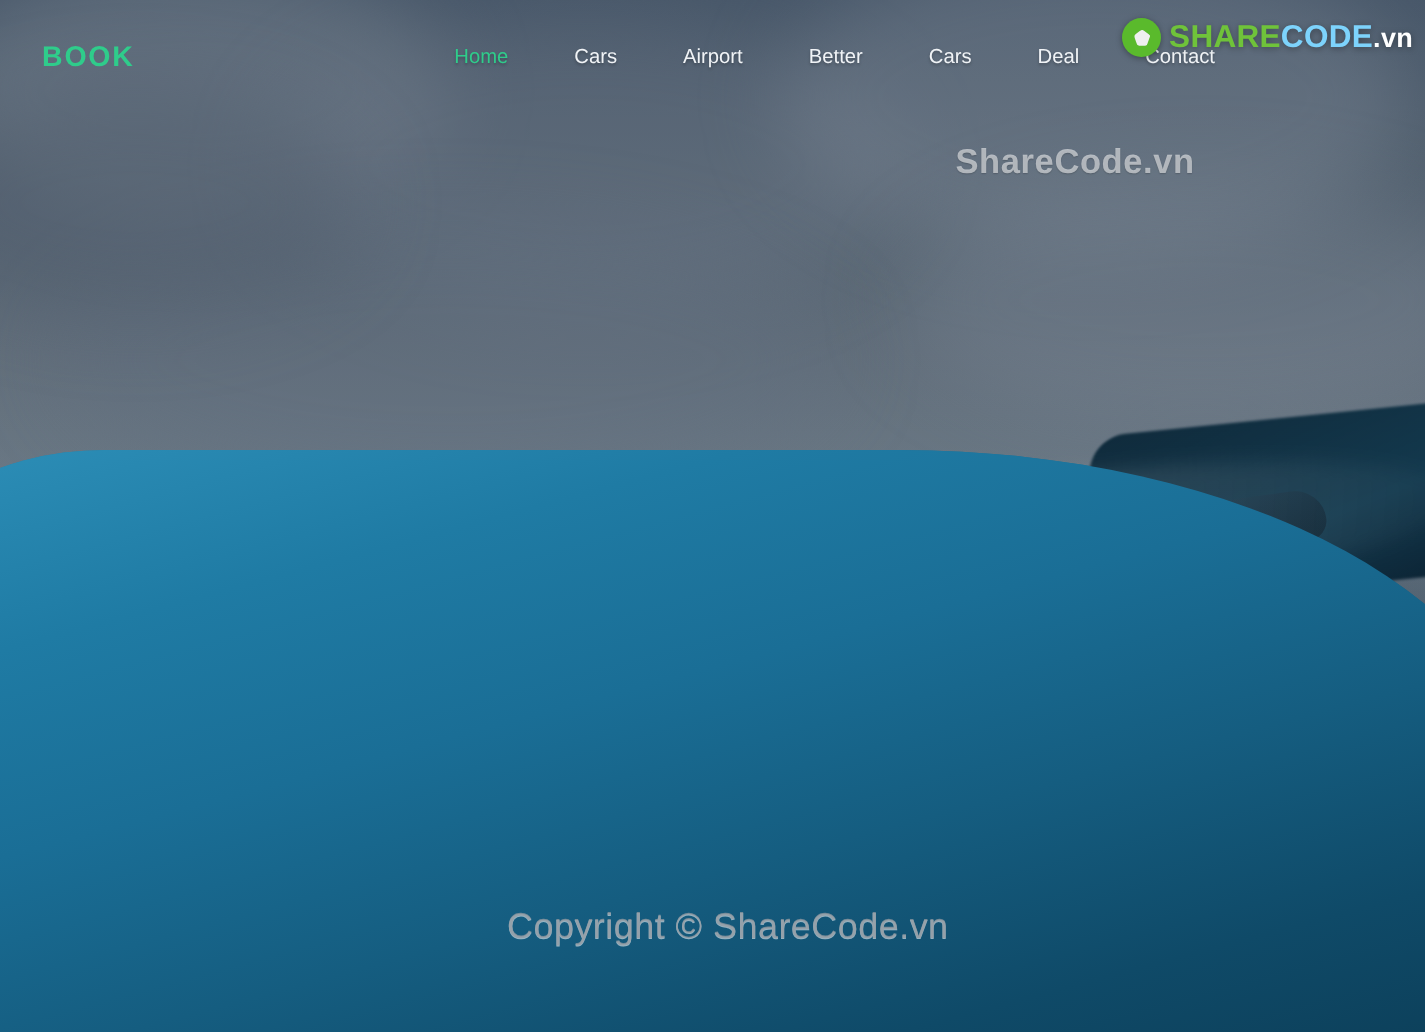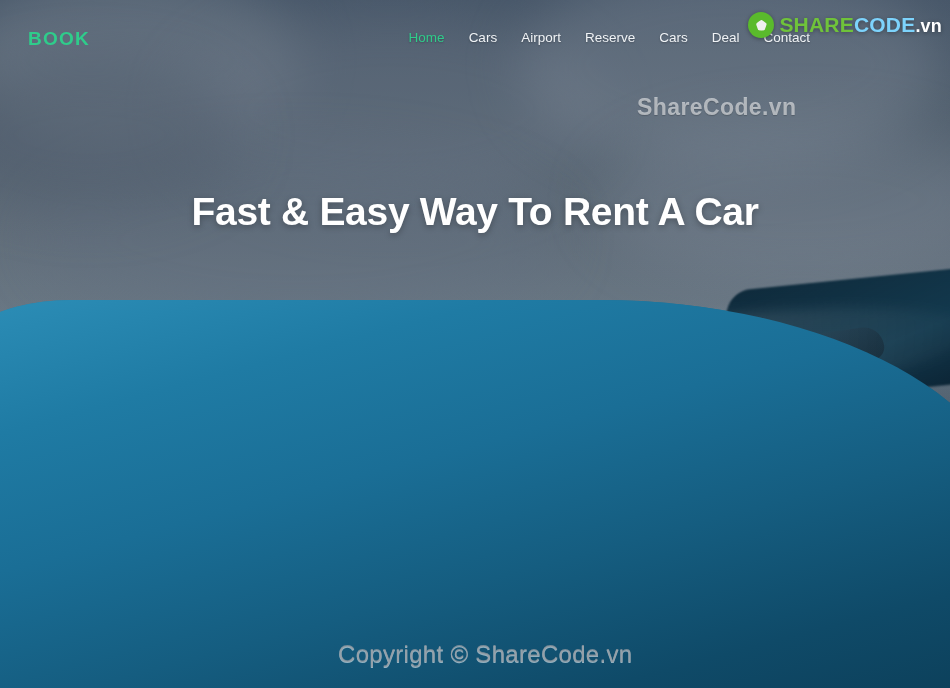--- a/index.html
+++ b/index.html
@@ -147,21 +147,21 @@
     z-index: 30;
   }
   .logo {
     font-size: 19px; font-weight: 700; letter-spacing: 1.2px;
     white-space: nowrap;
   }
   .logo .car  { color:#ffffff; }
   .logo .book { color:#2fcc8b; }
 
   .nav-links {
-    margin-left:auto; display:flex; align-items:center; gap:24px;
+    margin-left:auto; display:flex; align-items:center; gap:44px;
     padding-right: 30px; padding-top: 2px;
   }
   .nav-link {
     color:#f0f3f6; font-size:13.5px; text-decoration:none; white-space:nowrap;
     text-shadow: 0 1px 2px rgba(0,0,0,.25);
   }
   .nav-link.active { color:#2fcc8b; }
 
   
   .wm-logo {
@@ -187,21 +187,21 @@
 
   
   .wm-center {
     position:absolute; left:637px; top:94px; z-index:25;
     font-size:23px; font-weight:700; color: rgba(255,255,255,.55);
     letter-spacing:.4px;
     text-shadow: 0 1px 1px rgba(0,0,0,.18);
   }
   
   .wm-copy {
-    position:absolute; left:338px; top:640px; z-index:60;
+    position:absolute; left:338px; top:604px; z-index:60;
     font-size:24px; color: rgba(150,155,162,.75);
     letter-spacing:.3px;
     text-shadow: 0 1px 0 rgba(255,255,255,.55);
   }
 
   
   .hero-content {
     position:absolute; left:0; top:190px; width:950px;
     text-align:center; z-index:20;
   }
@@ -325,38 +325,37 @@
   <div class="hero-scrim"></div>
 
   <div class="nav">
     <div class="logo">
       <span class="car">CAR</span><span class="book">BOOK</span>
     </div>
     <div class="nav-links">
       <a class="nav-link active" href="#">Home</a>
       <a class="nav-link" href="#">Cars</a>
       <a class="nav-link" href="#">Airport</a>
-      <a class="nav-link" href="#">Reserve</a>
+      <a class="nav-link" href="#">Better</a>
       <a class="nav-link" href="#">Cars</a>
       <a class="nav-link" href="#">Deal</a>
       <a class="nav-link" href="#">Contact</a>
     </div>
   </div>
 
   <div class="wm-logo">
     <div class="wm-mark"></div>
     <div class="wm-text">
       <span class="s1">SHARE</span><span class="s2">CODE</span><span class="s3">.vn</span>
     </div>
   </div>
 
   <div class="wm-center">ShareCode.vn</div>
 
   <div class="hero-content">
-    <div class="hero-title">Fast &amp; Easy Way To Rent A Car</div>
   </div>
 
   <div class="play-row">
     <button class="play-btn">
       <span class="play-tri"></span>
     </button>
     <span class="play-dash"></span>
     <span class="play-label">Easy steps for renting a car</span>
   </div>
 

